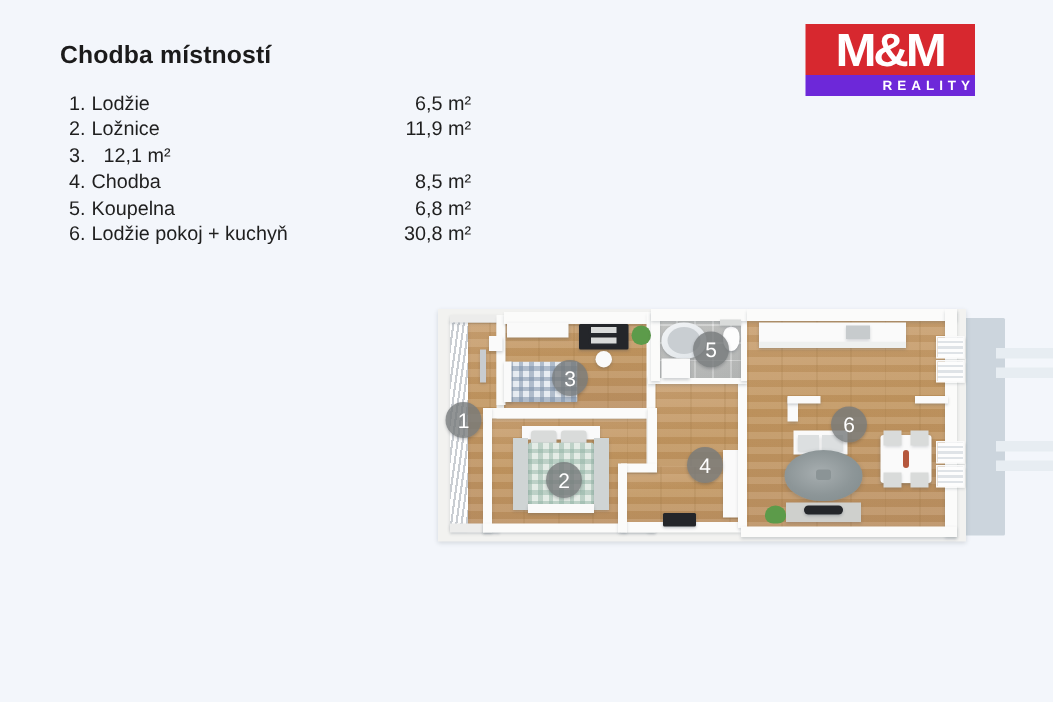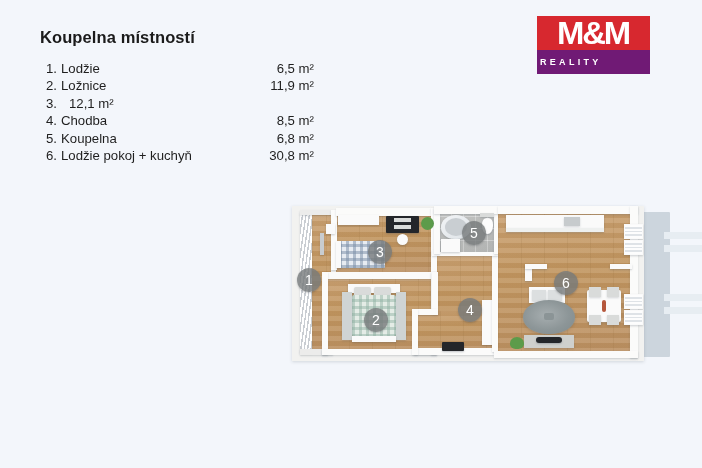--- a/index.html
+++ b/index.html
@@ -85,25 +85,25 @@
   #logo-main-text {
     color: #ffffff;
     font-weight: bold;
     font-size: 31px;
     line-height: 31px;
     letter-spacing: -2px;
     font-family: "Liberation Sans", sans-serif;
     transform: scaleX(1.06);
   }
   #logo-sub {
-    background: #701a75;
-    height: 24px;
+    background: #6d28d9;
+    height: 14px;
     display: flex;
     align-items: center;
-    justify-content: flex-start;
+    justify-content: flex-end;
   }
   #logo-sub-text {
     color: #ffffff;
     font-weight: bold;
     font-size: 9px;
     line-height: 9px;
     letter-spacing: 3.3px;
     padding-left: 3px;
   }
 
@@ -239,21 +239,21 @@
     justify-content: center;
     line-height: 1;
     box-shadow: 0 1px 2px rgba(40,45,50,0.25);
     user-select: none;
   }
 </style>
 </head>
 <body>
 
 <div id="legend-panel">
-  <h1 id="legend-title">Koupelna místností</h1>
+  <h1 id="legend-title">Chodba místností</h1>
 
   <ul id="legend-list">
     <li>
       <span class="li-num">1.</span>
       <span class="li-label">Lodžie</span>
       <span class="li-area">6,5 m²</span>
     </li>
     <li>
       <span class="li-num">2.</span>
       <span class="li-label">Ložnice</span>

